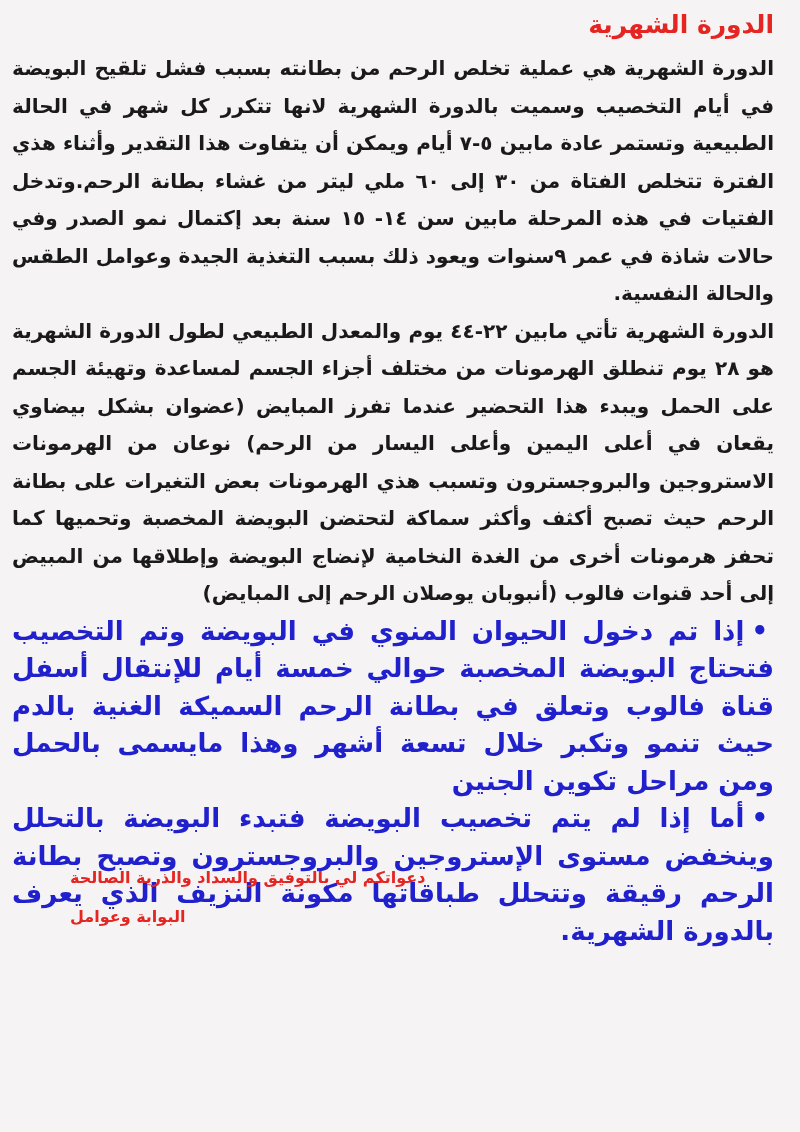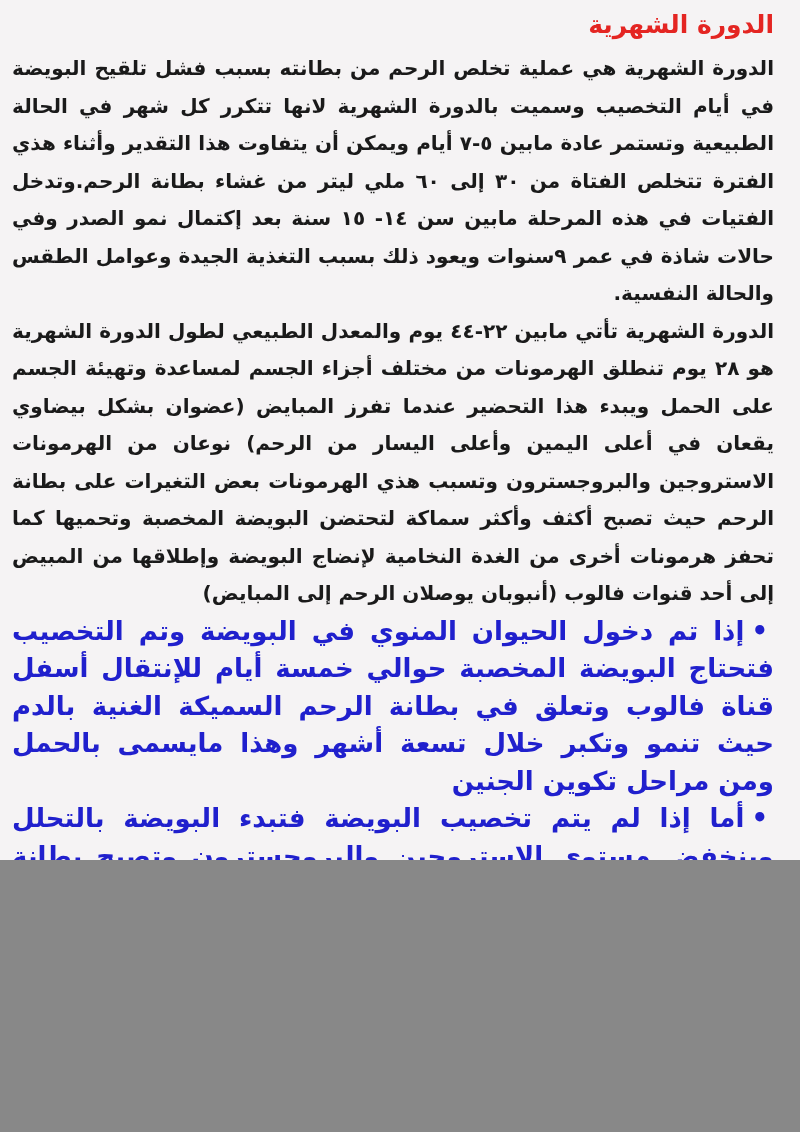--- a/index.html
+++ b/index.html
@@ -9,21 +9,21 @@
     --black:#1a1a1a;
   }
   html,body{margin:0;padding:0;}
   body{
     background:#888;
     font-family:"DejaVu Sans", sans-serif;
   }
   .page{
     position:relative;
     width:800px;
-    height:860px;
+    height:1132px;
     margin:0 auto;
     background:var(--bg);
     overflow:hidden;
     direction:rtl;
   }
   .content{
     padding:8px 26px 0 12px;
   }
   .title{
     margin:0 0 8px 0;

